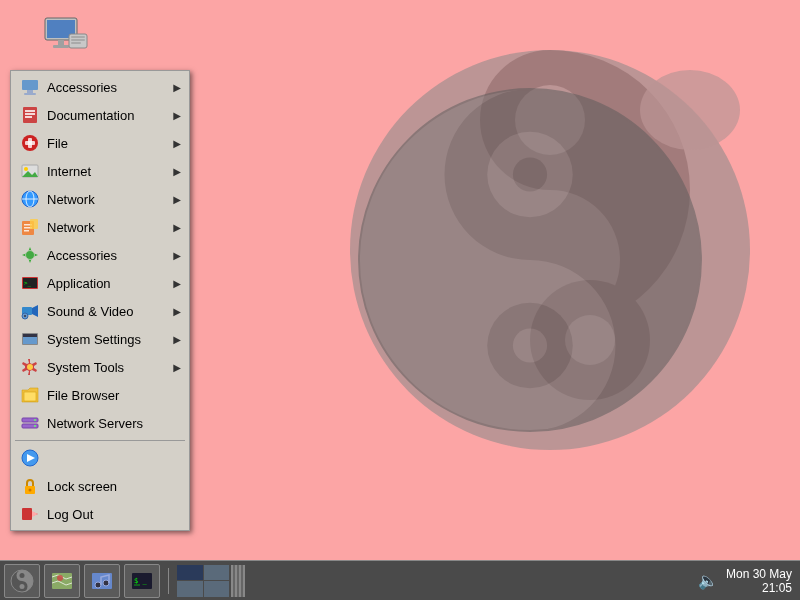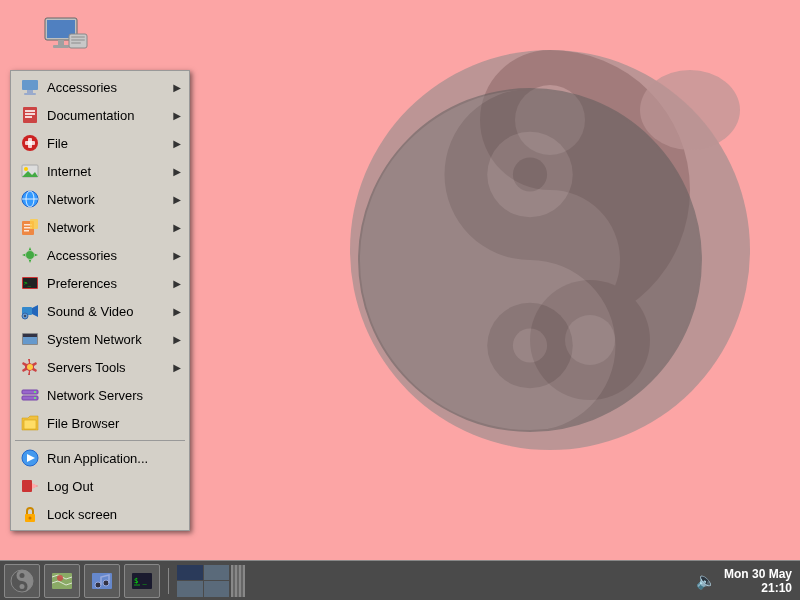--- a/index.html
+++ b/index.html
@@ -65,21 +65,20 @@
       display: flex;
       align-items: center;
       gap: 8px;
       padding-right: 8px;
     }
 
     .clock {
       color: #fff;
       font-size: 12px;
       text-align: right;
-      font-weight: bold;
     }
 
     .volume-icon {
       color: #ccc;
       font-size: 16px;
     }
 
     
     .app-launcher {
       position: absolute;
@@ -327,21 +326,21 @@
     </div>
 
     <div class="menu-item">
       <div class="menu-icon">
         <svg width="20" height="20" viewBox="0 0 20 20">
             <rect x="2" y="4" width="16" height="12" rx="1" fill="#cc3333"></rect>
             <rect x="3" y="5" width="14" height="10" fill="#222"></rect>
             <text x="4" y="12" font-size="6" fill="#00ff00" font-family="monospace">&gt;_</text>
           </svg>
       </div>
-      <span class="menu-label">Preferences</span>
+      <span class="menu-label">Application</span>
       <span class="arrow">▶</span>
     </div>
 
     <div class="menu-item">
       <div class="menu-icon">
         <svg width="20" height="20" viewBox="0 0 20 20">
             <rect x="2" y="6" width="10" height="8" rx="1" fill="#3388cc"></rect>
             <polygon points="12,7 18,4 18,16 12,13" fill="#2266bb"></polygon>
             <circle cx="5" cy="15" r="3" fill="#6699cc" stroke="#3366aa" stroke-width="1"></circle>
             <circle cx="5" cy="15" r="1" fill="#334"></circle>
@@ -352,89 +351,88 @@
     </div>
 
     <div class="menu-item">
       <div class="menu-icon">
         <svg width="20" height="20" viewBox="0 0 20 20">
             <rect x="2" y="4" width="16" height="12" rx="1" fill="#888"></rect>
             <rect x="3" y="5" width="14" height="10" fill="#6699cc"></rect>
             <rect x="3" y="5" width="14" height="3" fill="#334"></rect>
           </svg>
       </div>
-      <span class="menu-label">System Network</span>
+      <span class="menu-label">System Settings</span>
       <span class="arrow">▶</span>
     </div>
 
     <div class="menu-item">
       <div class="menu-icon">
         <svg width="20" height="20" viewBox="0 0 20 20">
             <path d="M8 2 L9 6 L7 7 L3 5 L2 7 L5 9 L5 11 L2 13 L3 15 L7 13 L9 14 L8 18 L10 18 L10 14 L12 13 L16 15 L17 13 L14 11 L14 9 L17 7 L16 5 L12 7 L10 6 L10 2Z" fill="#cc4444"></path>
             <circle cx="10" cy="10" r="3" fill="#ffcc44"></circle>
           </svg>
       </div>
-      <span class="menu-label">Servers Tools</span>
-      <span class="arrow">▶</span>
+      <span class="menu-label">System Tools</span>
+      <span class="arrow">▶</span>
+    </div>
+
+    <div class="menu-item">
+      <div class="menu-icon">
+        <svg width="20" height="20" viewBox="0 0 20 20">
+            <path d="M2 5 L8 5 L10 3 L18 3 L18 17 L2 17Z" fill="#f0c040" stroke="#cc9900" stroke-width="0.5"></path>
+            <rect x="4" y="7" width="12" height="9" fill="#ffdd66" stroke="#cc9900" stroke-width="0.5"></rect>
+          </svg>
+      </div>
+      <span class="menu-label">File Browser</span>
     </div>
 
     <div class="menu-item">
       <div class="menu-icon">
         <svg width="20" height="20" viewBox="0 0 20 20">
             <rect x="2" y="5" width="16" height="4" rx="1" fill="#9966cc" stroke="#7744aa"></rect>
             <rect x="2" y="11" width="16" height="4" rx="1" fill="#9966cc" stroke="#7744aa"></rect>
             <circle cx="15" cy="7" r="1" fill="#66ff66"></circle>
             <circle cx="15" cy="13" r="1" fill="#66ff66"></circle>
           </svg>
       </div>
       <span class="menu-label">Network Servers</span>
     </div>
 
-    <div class="menu-item">
-      <div class="menu-icon">
-        <svg width="20" height="20" viewBox="0 0 20 20">
-            <path d="M2 5 L8 5 L10 3 L18 3 L18 17 L2 17Z" fill="#f0c040" stroke="#cc9900" stroke-width="0.5"></path>
-            <rect x="4" y="7" width="12" height="9" fill="#ffdd66" stroke="#cc9900" stroke-width="0.5"></rect>
-          </svg>
-      </div>
-      <span class="menu-label">File Browser</span>
-    </div>
-
     <div class="menu-separator"></div>
 
     <div class="menu-item">
       <div class="menu-icon">
         <svg width="20" height="20" viewBox="0 0 20 20">
             <circle cx="10" cy="10" r="8" fill="#4499ee" stroke="#2266cc" stroke-width="1"></circle>
             <polygon points="7,6 15,10 7,14" fill="white"></polygon>
           </svg>
       </div>
-      <span class="menu-label">Run Application...</span>
+    </div>
+
+    <div class="menu-item">
+      <div class="menu-icon">
+        <svg width="20" height="20" viewBox="0 0 20 20">
+            <rect x="5" y="10" width="10" height="8" rx="1" fill="#ffaa00"></rect>
+            <path d="M7 10 L7 7 A3 3 0 0 1 13 7 L13 10" fill="none" stroke="#cc8800" stroke-width="2"></path>
+            <circle cx="10" cy="14" r="1.5" fill="#cc7700"></circle>
+          </svg>
+      </div>
+      <span class="menu-label">Lock screen</span>
     </div>
 
     <div class="menu-item">
       <div class="menu-icon">
         <svg width="20" height="20" viewBox="0 0 20 20">
             <rect x="2" y="4" width="10" height="12" rx="1" fill="#cc3333"></rect>
             <path d="M12 8 L18 10 L12 12 L12 9 L8 9 L8 11 L12 11 L12 12" fill="#cc3333" stroke="none"></path>
             <polygon points="12,7 18,10 12,13" fill="#ffaaaa"></polygon>
           </svg>
       </div>
       <span class="menu-label">Log Out</span>
-    </div>
-
-    <div class="menu-item">
-      <div class="menu-icon">
-        <svg width="20" height="20" viewBox="0 0 20 20">
-            <rect x="5" y="10" width="10" height="8" rx="1" fill="#ffaa00"></rect>
-            <path d="M7 10 L7 7 A3 3 0 0 1 13 7 L13 10" fill="none" stroke="#cc8800" stroke-width="2"></path>
-            <circle cx="10" cy="14" r="1.5" fill="#cc7700"></circle>
-          </svg>
-      </div>
-      <span class="menu-label">Lock screen</span>
     </div>
   </div>
 
   <div class="taskbar">
     <div class="taskbar-left">
 
       <div class="taskbar-btn">
         <svg width="24" height="24" viewBox="-12 -12 24 24">
           <circle r="11" fill="#555"></circle>
           <path d="M0,-11 A11,11 0 0,1 0,11 A5.5,5.5 0 0,0 0,0 A5.5,5.5 0 0,1 0,-11Z" fill="#888"></path>
@@ -480,18 +478,18 @@
         </div>
 
         <div style="width:14px; height:32px; background: repeating-linear-gradient(90deg, #888 0px, #888 2px, #666 2px, #666 4px); margin-left:2px;"></div>
       </div>
     </div>
 
     <div class="taskbar-right">
       <span class="volume-icon">🔈</span>
       <div class="clock">
         <div>Mon 30 May</div>
-        <div>21:10</div>
+        <div>21:05</div>
       </div>
     </div>
   </div>
 
 </div>
 
 </body></html>

